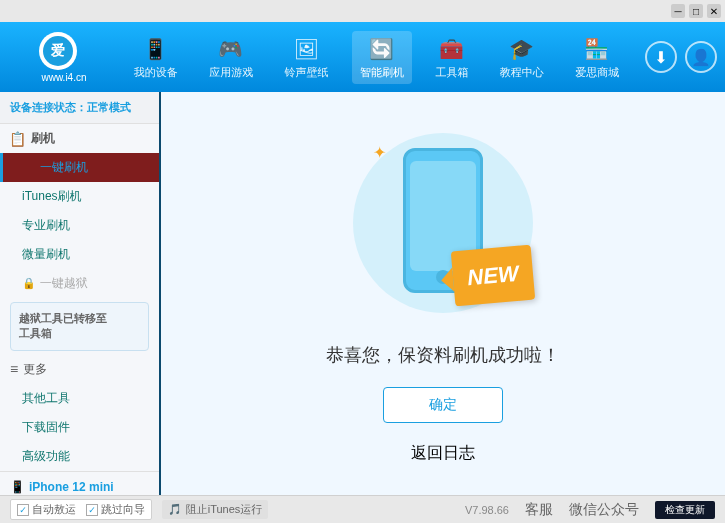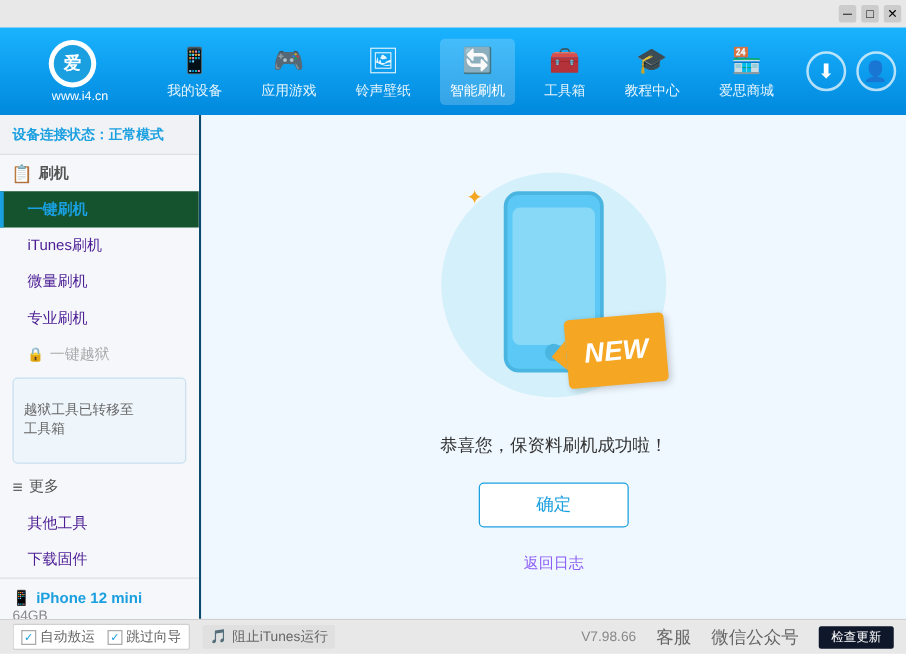--- a/index.html
+++ b/index.html
@@ -137,48 +137,49 @@
       width: 16px; height: 16px;
       margin-right: 5px;
       display: flex; align-items: center; justify-content: center;
       font-size: 14px;
       color: #1a9fe0;
     }
 
     .sidebar-item {
       padding: 6px 12px 6px 22px;
       font-size: 12px;
-      color: #4c1d95;
+      color: #0f766e;
       cursor: pointer;
     }
     .sidebar-item.active {
-      background: #14532d;
+      background: #7f1d1d;
       color: #1a9fe0;
-      font-weight: bold;
+      font-weight: normal;
       border-left: 3px solid #1a9fe0;
-      padding-left: 19px;
+      padding-left: 37px;
     }
 
     .sidebar-locked {
       padding: 6px 12px 6px 22px;
       font-size: 12px;
       color: #aaa;
       display: flex; align-items: center; gap: 4px;
     }
     .lock-icon { font-size: 11px; }
 
     .sidebar-notice {
       margin: 4px 10px;
       background: #eef5fb;
       border: 1px solid #c8e0f0;
       border-radius: 4px;
-      padding: 18px 8px;
+      padding: 8px 8px;
       font-size: 11px;
       color: #666;
       line-height: 1.4;
+      font-weight: bold;
     }
 
     .sidebar-more-header {
       display: flex;
       align-items: center;
       padding: 6px 10px;
       font-size: 12px;
       color: #555;
     }
     .three-lines { margin-right: 5px; font-size: 14px; color: #666; }
@@ -271,42 +272,42 @@
     .circle-bg {
       position: absolute;
       width: 180px; height: 180px;
       border-radius: 50%;
       background: #d4f0fb;
       top: 50%; left: 50%;
       transform: translate(-50%, -50%);
     }
 
     .success-text {
-      font-size: 14px;
+      font-size: 18px;
       color: #333;
       margin-bottom: 20px;
       font-weight: 500;
     }
 
     .confirm-btn {
       width: 120px;
       height: 36px;
       border: 1px solid #1a9fe0;
       background: white;
       color: #1a9fe0;
       font-size: 14px;
       border-radius: 4px;
       cursor: pointer;
       display: flex; align-items: center; justify-content: center;
       margin-bottom: 8px;
     }
 
     .back-link {
-      font-size: 12px;
-      color: #8b5cf6;
+      font-size: 16px;
+      color: #000000;
       cursor: pointer;
       text-decoration: none;
       margin-top: 12px;
     }
 
     
     .bottom-bar {
       height: 28px;
       background: #e8e8e8;
       border-top: 1px solid #d0d0d0;
@@ -445,24 +446,24 @@
       <span>刷机</span>
     </div>
 
     <div class="sidebar-item active">
       <span>一键刷机</span>
     </div>
     <div class="sidebar-item">
       <span>iTunes刷机</span>
     </div>
     <div class="sidebar-item">
+      <span>专业刷机</span>
+    </div>
+    <div class="sidebar-item">
       <span>微量刷机</span>
-    </div>
-    <div class="sidebar-item">
-      <span>专业刷机</span>
     </div>
 
     <div class="sidebar-locked">
       <span class="lock-icon">🔒</span>
       <span>一键越狱</span>
     </div>
 
     <div class="sidebar-notice">
       <span>越狱工具已转移至<br>工具箱</span>
     </div>
@@ -470,20 +471,23 @@
     <div class="sidebar-more-header">
       <span class="three-lines">≡</span>
       <span>更多</span>
     </div>
 
     <div class="sidebar-item">
       <span>其他工具</span>
     </div>
     <div class="sidebar-item">
       <span>下载固件</span>
+    </div>
+    <div class="sidebar-item">
+      <span>高级功能</span>
     </div>
 
     <div class="device-section">
       <div class="device-name">
         <span>📱</span>
         <span>iPhone 12 mini</span>
       </div>
       <div class="device-info">64GB</div>
 
     </div>

